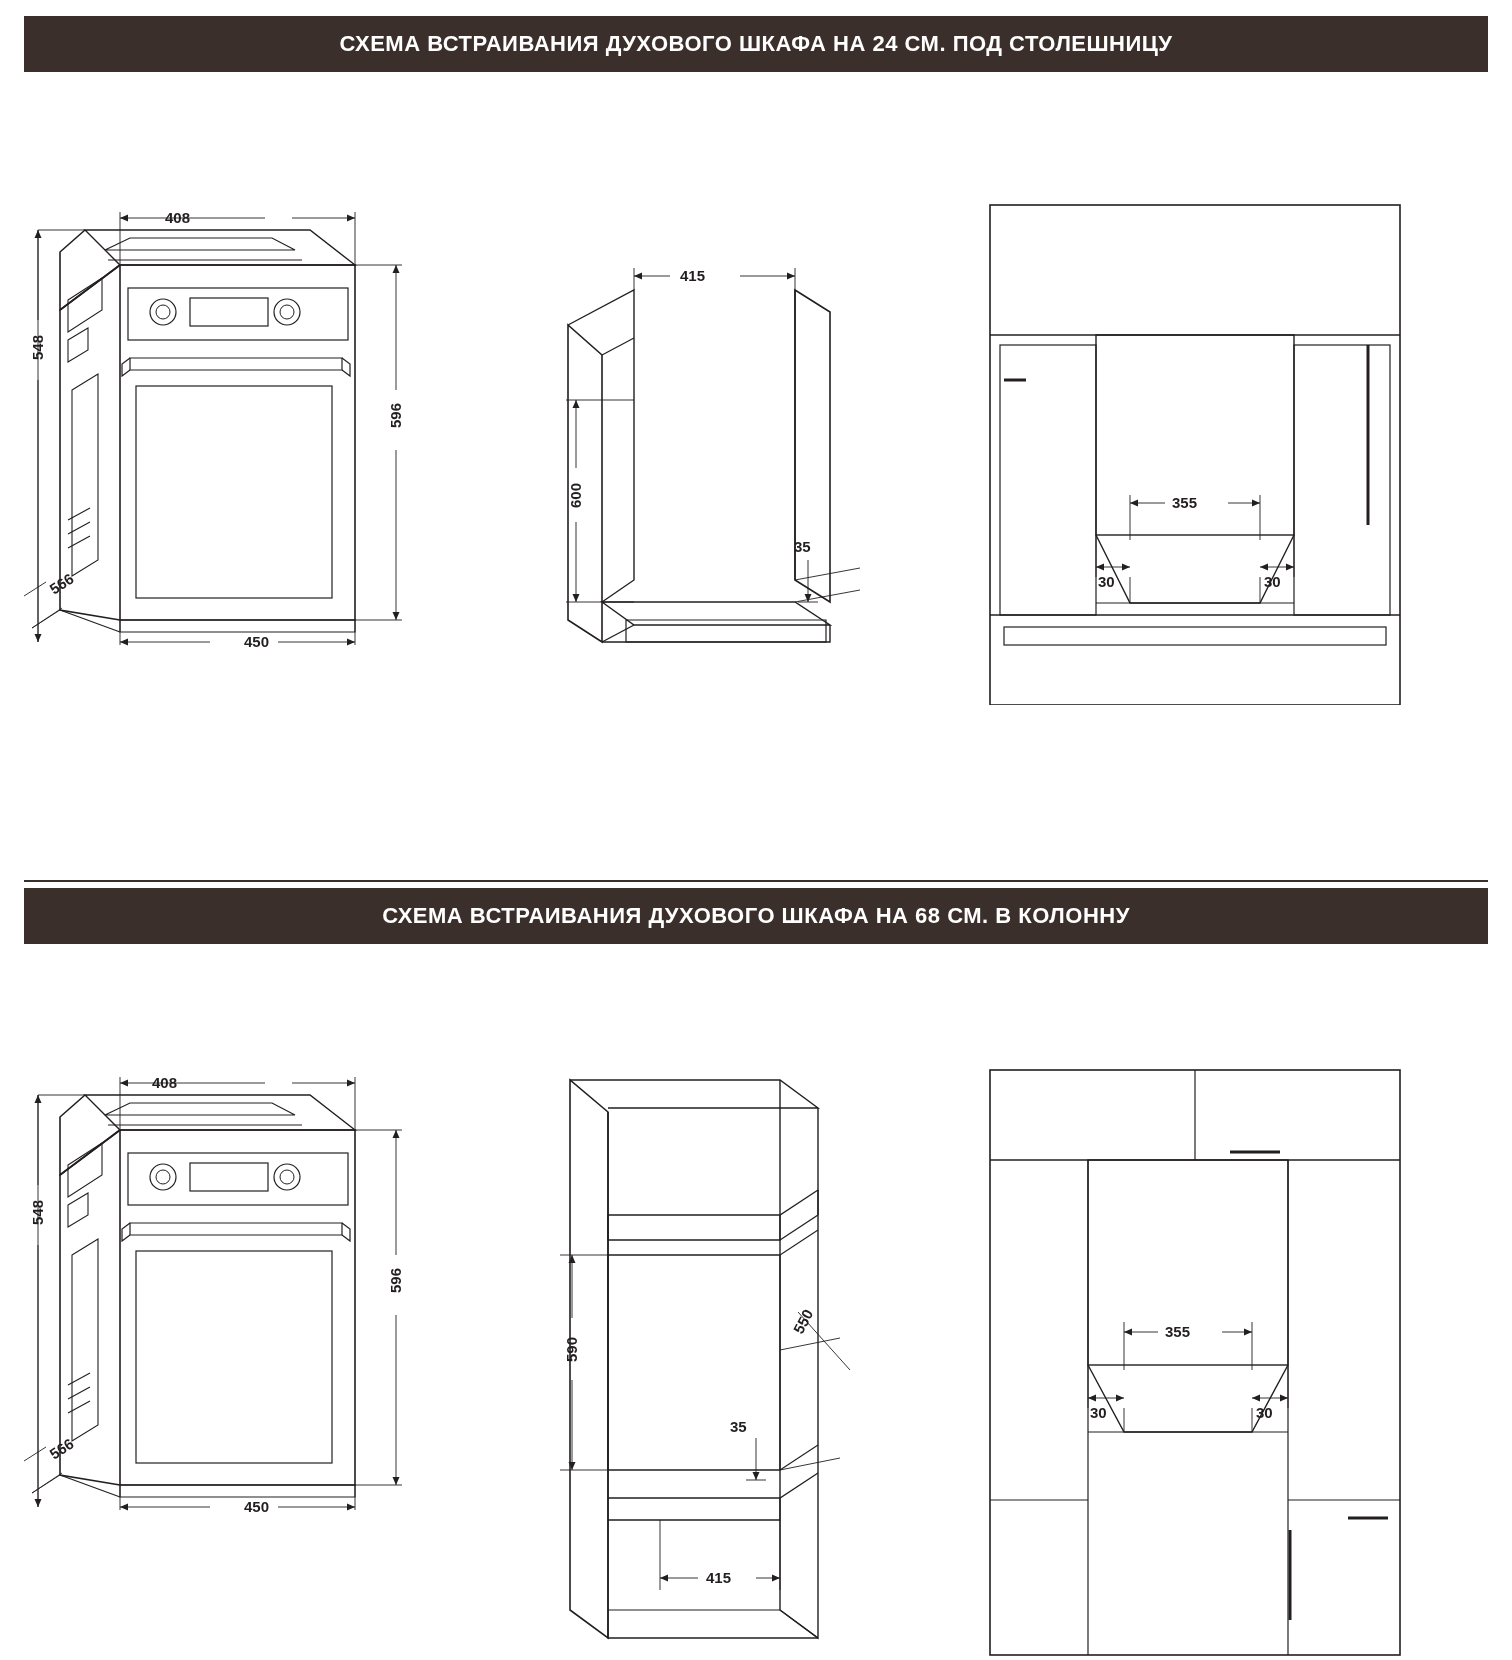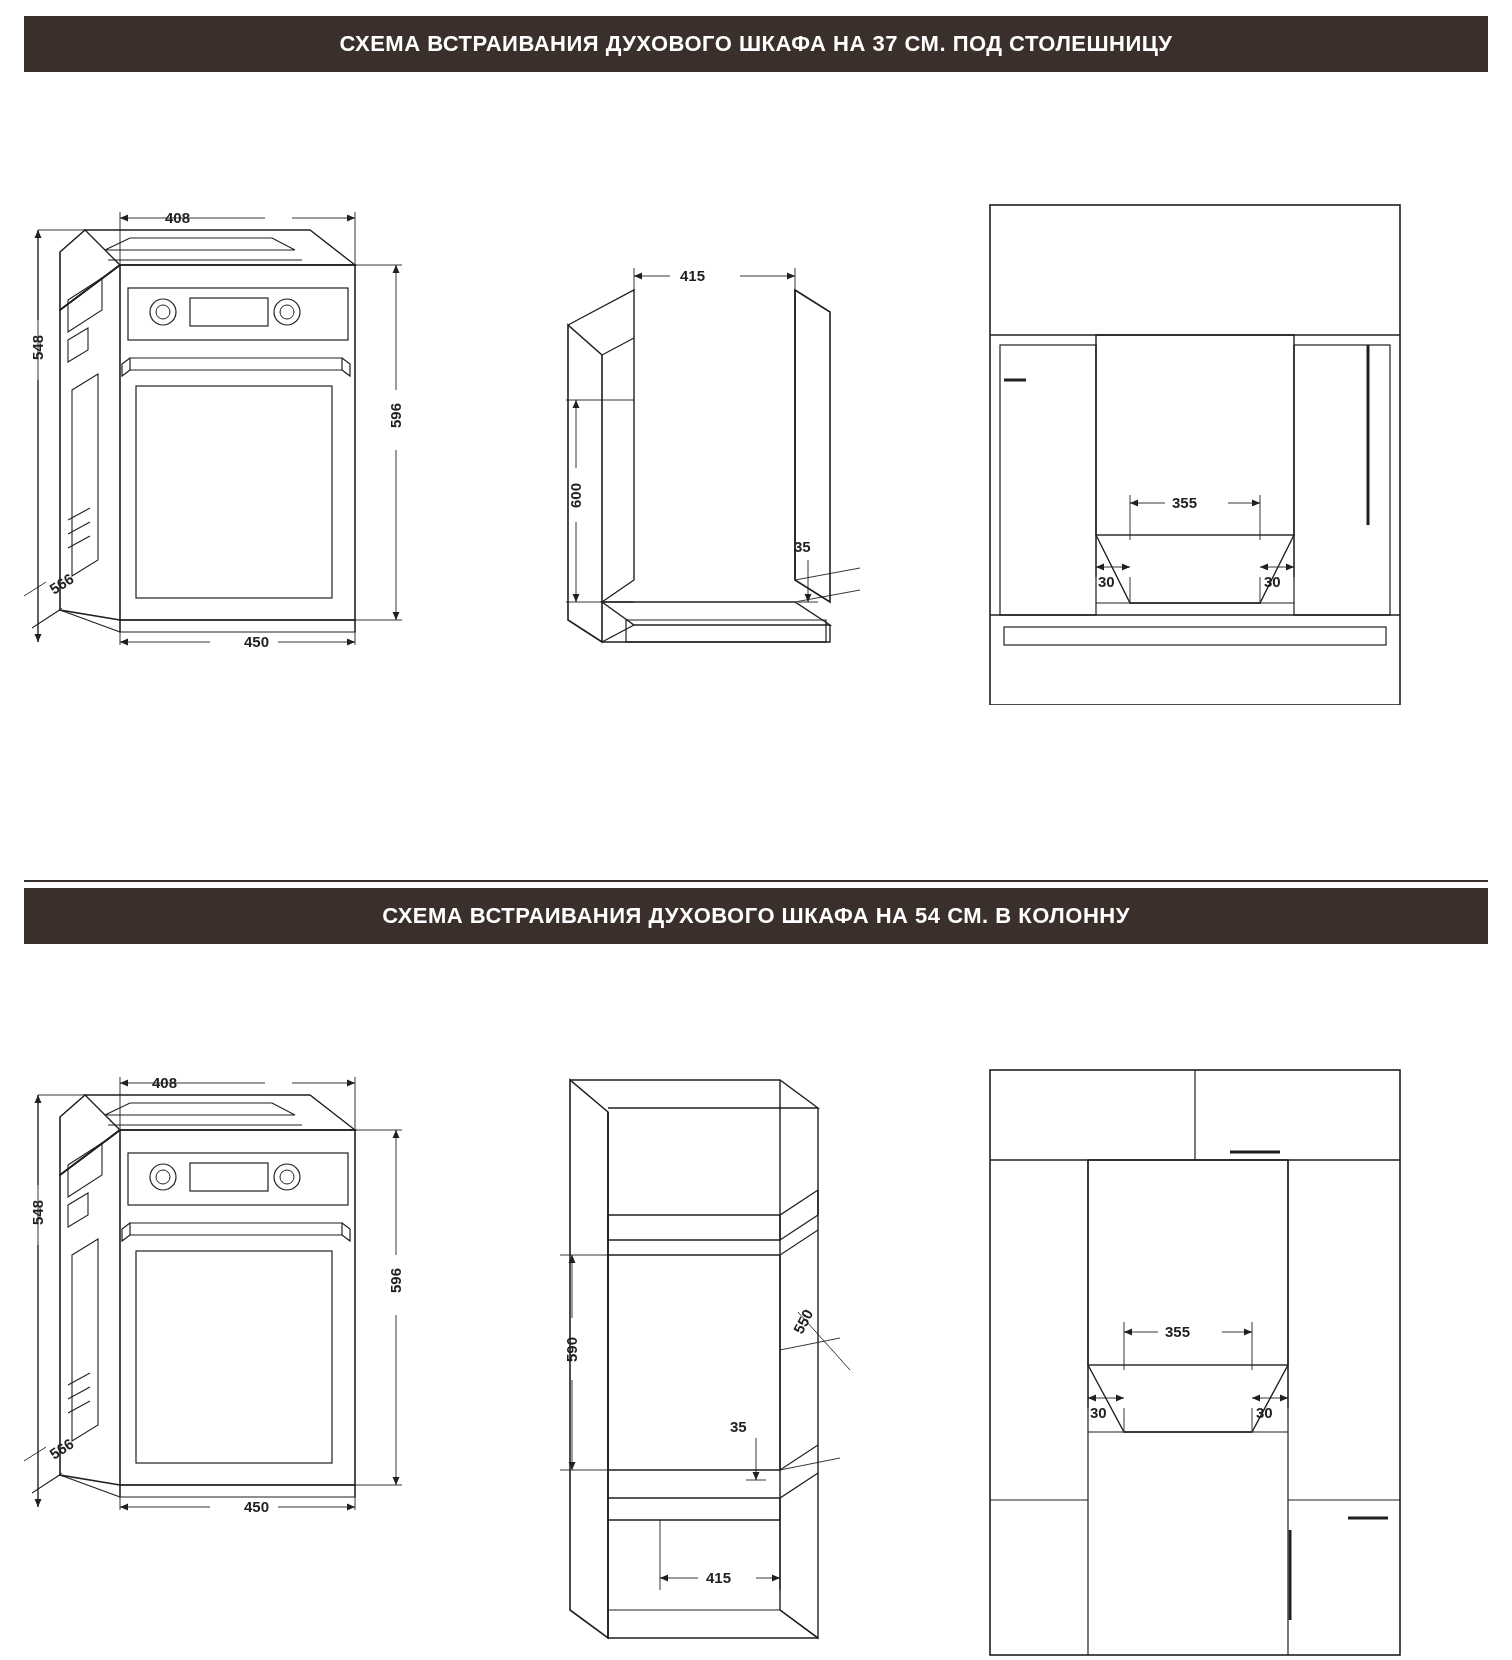--- a/index.html
+++ b/index.html
@@ -35,21 +35,21 @@
     font-weight:bold;
     fill:#231f20;
   }
 </style>
 </head>
 <body>
 
 <div class="section" style="top:0;height:840px;">
 
   <div class="banner" style="top:16px;">
-    <div class="title">СХЕМА ВСТРАИВАНИЯ ДУХОВОГО ШКАФА НА 37 СМ. ПОД СТОЛЕШНИЦУ</div>
+    <div class="title">СХЕМА ВСТРАИВАНИЯ ДУХОВОГО ШКАФА НА 24 СМ. ПОД СТОЛЕШНИЦУ</div>
   </div>
 
   <svg style="position:absolute;left:10px;top:190px;" width="430" height="480" viewBox="0 0 430 480">
     <g fill="none" stroke="#231f20" stroke-width="1.6">
 
       <path d="M110,75 L345,75 L345,430 L110,430 Z"></path>
 
       <path d="M110,75 L50,120 L50,420 L110,430"></path>
       <path d="M110,75 L345,75 L300,40 L75,40 Z" stroke-width="1.4"></path>
       <path d="M75,40 L50,62 L50,120 L110,75"></path>
@@ -200,21 +200,21 @@
     <text class="dim-label" x="118" y="392">30</text>
     <text class="dim-label" x="284" y="392">30</text>
   </svg>
 </div>
 
 <div class="divider" style="top:880px;"></div>
 
 <div class="section" style="top:880px;height:780px;">
 
   <div class="banner" style="top:8px;">
-    <div class="title">СХЕМА ВСТРАИВАНИЯ ДУХОВОГО ШКАФА НА 54 СМ. В КОЛОННУ</div>
+    <div class="title">СХЕМА ВСТРАИВАНИЯ ДУХОВОГО ШКАФА НА 68 СМ. В КОЛОННУ</div>
   </div>
 
   <svg style="position:absolute;left:10px;top:175px;" width="430" height="480" viewBox="0 0 430 480">
     <g fill="none" stroke="#231f20" stroke-width="1.6">
       <path d="M110,75 L345,75 L345,430 L110,430 Z"></path>
       <path d="M110,75 L50,120 L50,420 L110,430"></path>
       <path d="M110,75 L345,75 L300,40 L75,40 Z" stroke-width="1.4"></path>
       <path d="M75,40 L50,62 L50,120 L110,75"></path>
       <path d="M95,60 L285,60 L262,48 L120,48 Z" stroke-width="1.2"></path>
       <path d="M98,70 L292,70" stroke-width="1.2"></path>

